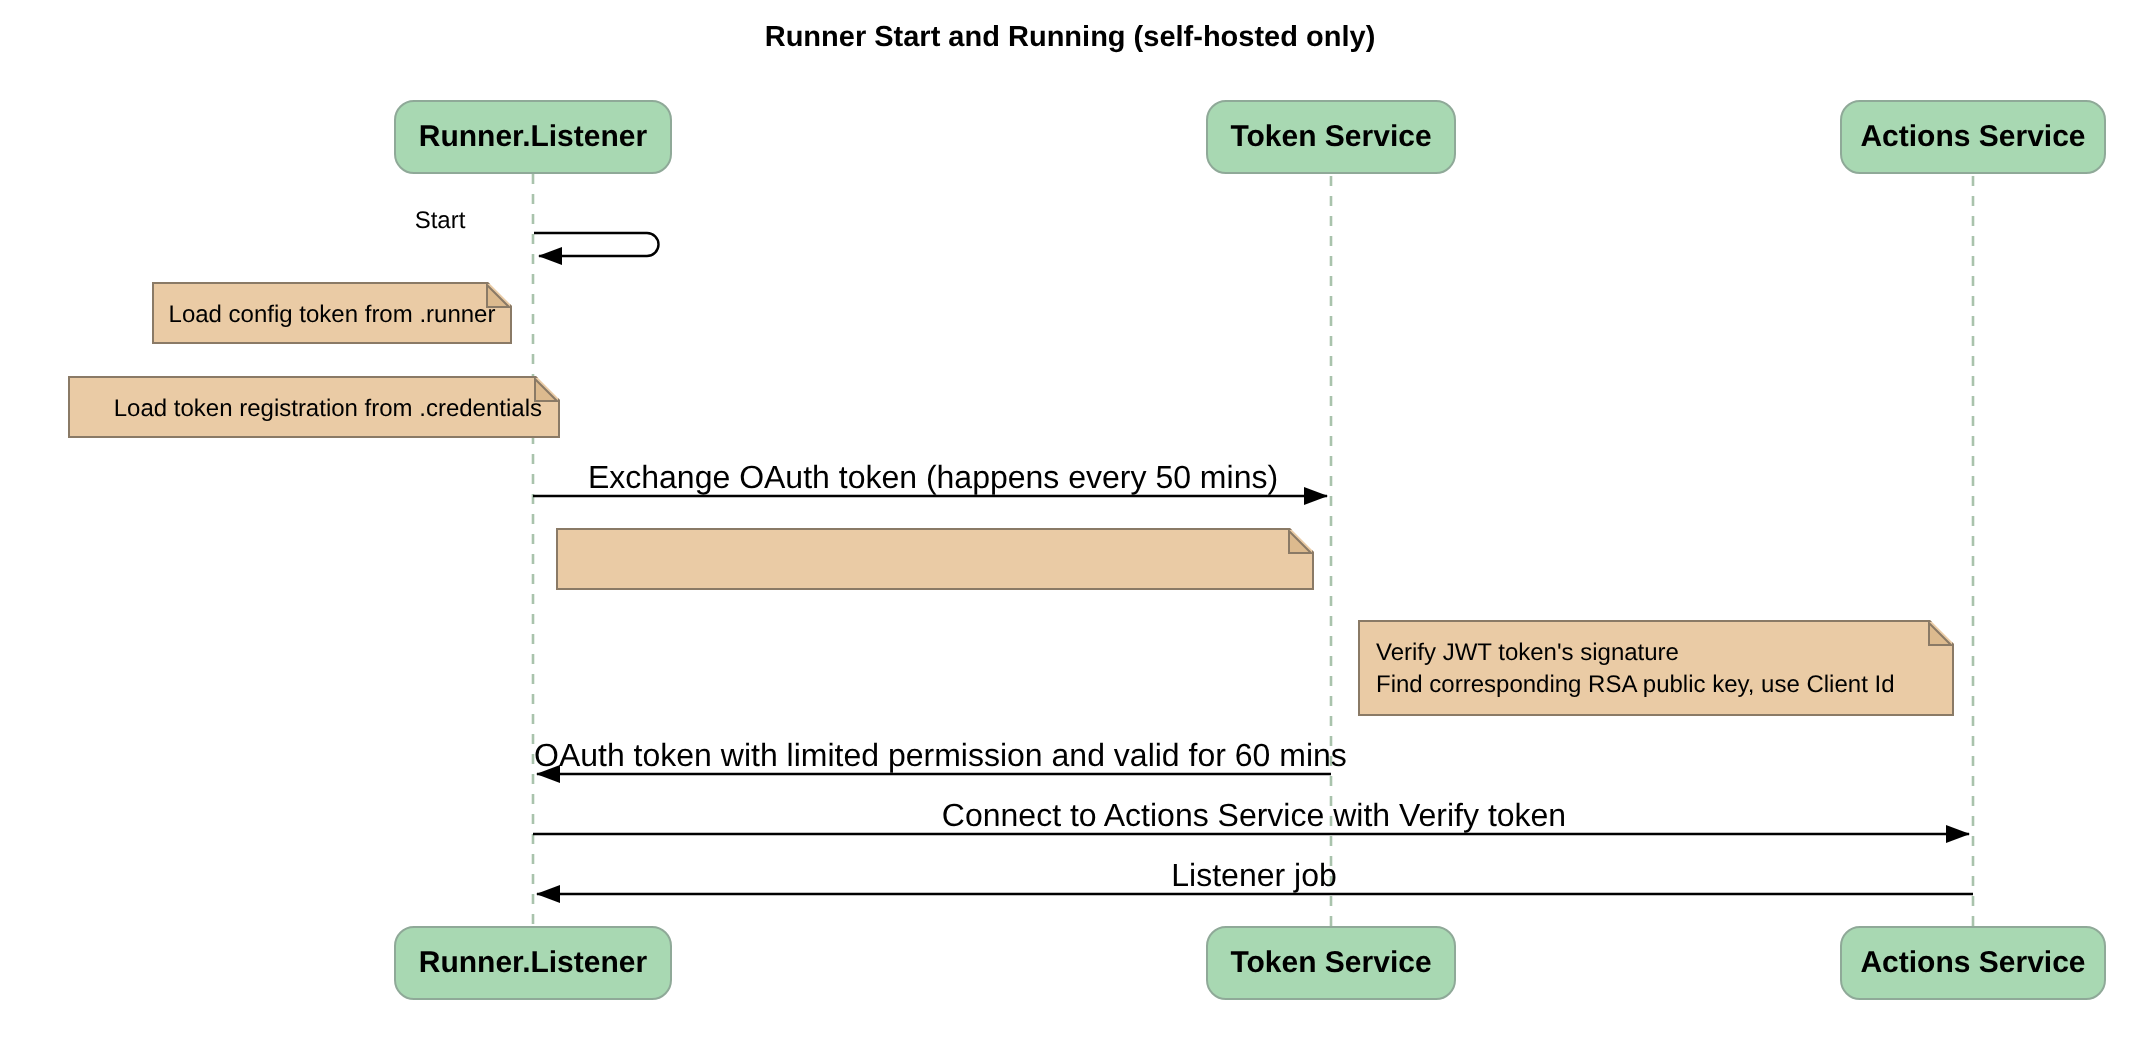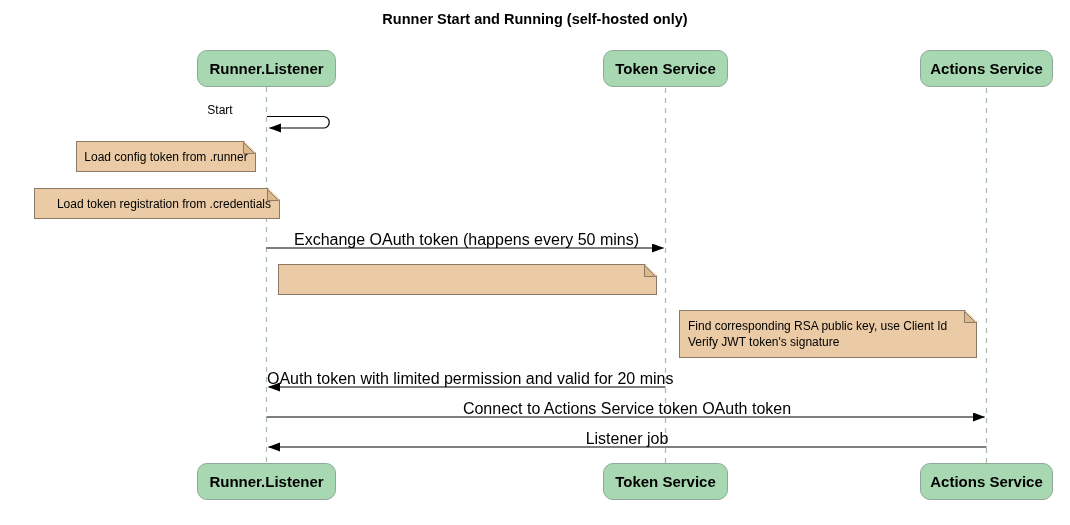--- a/index.html
+++ b/index.html
@@ -157,25 +157,25 @@
     </svg>
   </div>
 
   <div class="note note-3">
     <svg class="fold" width="12" height="12">
       <path d="M0.5,0.5 L0.5,11.5 L11.5,11.5 Z" fill="var(--note-fold)" stroke="var(--note-border)" stroke-width="1"></path>
     </svg>
   </div>
 
   <div class="note note-4">
+    <span>Verify JWT token's signature</span>
     <span>Find corresponding RSA public key, use Client Id</span>
-    <span>Verify JWT token's signature</span>
     <svg class="fold" width="12" height="12">
       <path d="M0.5,0.5 L0.5,11.5 L11.5,11.5 Z" fill="var(--note-fold)" stroke="var(--note-border)" stroke-width="1"></path>
     </svg>
   </div>
 
   <div class="msg-label" style="left:267px; top:233px; width:399px;">Exchange OAuth token (happens every 50 mins)</div>
-  <div class="msg-label" style="left:267px; top:372px; width:399px;">OAuth token with limited permission and valid for 20 mins</div>
-  <div class="msg-label" style="left:267px; top:402px; width:720px;">Connect to Actions Service token OAuth token</div>
+  <div class="msg-label" style="left:267px; top:372px; width:399px;">OAuth token with limited permission and valid for 60 mins</div>
+  <div class="msg-label" style="left:267px; top:402px; width:720px;">Connect to Actions Service with Verify token</div>
   <div class="msg-label" style="left:267px; top:432px; width:720px;">Listener job</div>
 
 </div>
 
 </body></html>

